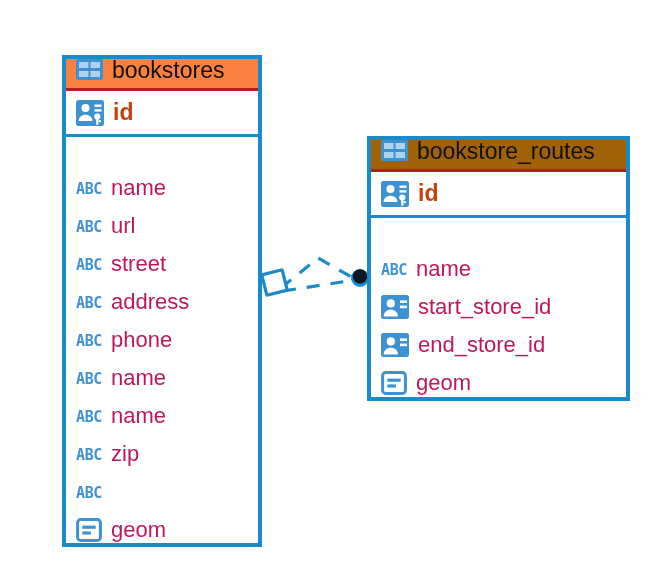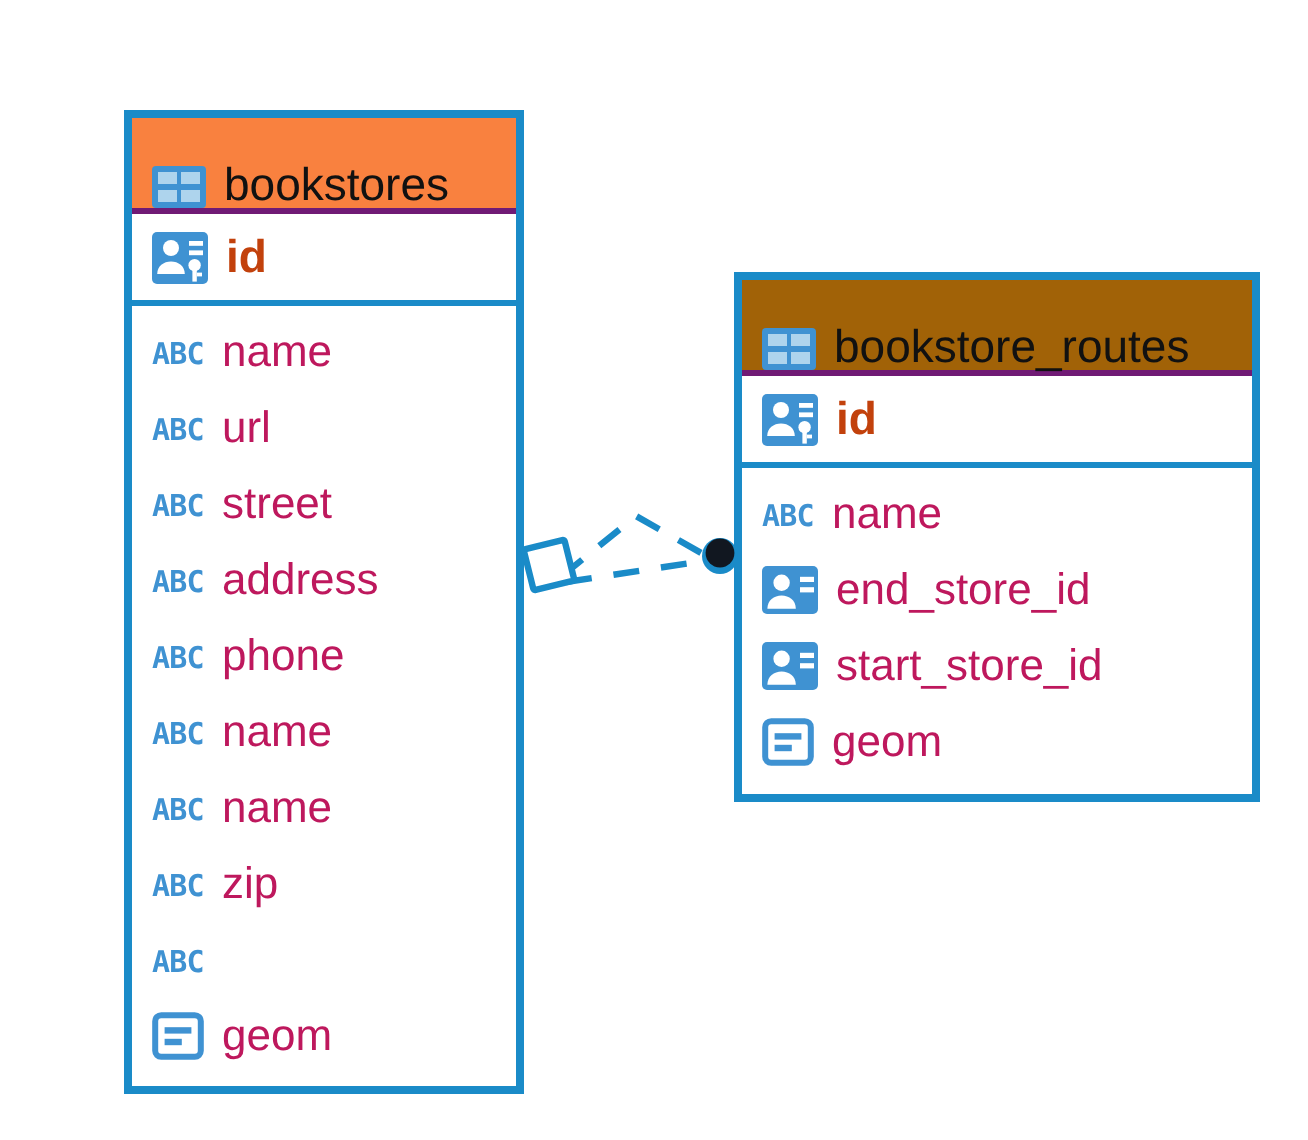--- a/index.html
+++ b/index.html
@@ -13,25 +13,25 @@
   .canvas{position:absolute;left:0;top:0;width:654px;height:570px;}
 
   
   .entity{
     position:absolute;
     background:#ffffff;
     border:4px solid #1A8BC8;
     box-sizing:border-box;
   }
   .ent-header{
-    display:flex;align-items:flex-end;
-    height:48px;
+    display:flex;align-items:flex-start;
+    height:32px;
     padding:0 10px;
     box-sizing:border-box;
-    border-bottom:3px solid #701a75;
+    border-bottom:3px solid #b91c1c;
   }
   .ent-header.accent{background:#F9813F;}
   .ent-header.plain{background:#a16207;}
   .ent-title{
     font-size:23px;
     color:#111111;
     margin-left:9px;
     white-space:nowrap;
     line-height:1;
   }
@@ -39,21 +39,21 @@
     display:flex;align-items:center;
     height:46px;
     padding:0 10px;
     box-sizing:border-box;
     border-bottom:3px solid #1A8BC8;
   }
   .pk-label{
     font-size:23px;font-weight:bold;color:#c2410c;
     margin-left:9px;line-height:1;
   }
-  .fields{padding:4px 0 6px 0;}
+  .fields{padding:4px 0 6px 0;margin-top:28px;}
   .field-row{
     display:flex;align-items:center;
     height:38px;
     padding:0 10px;
     box-sizing:border-box;
   }
   .field-label{
     font-size:22px;color:#be185d;margin-left:9px;
     white-space:nowrap;line-height:1;
   }
@@ -209,31 +209,31 @@
           <span class="field-label">name</span>
         </div>
         <div class="field-row">
           <svg viewBox="0 0 28 24" class="ico ico-fk">
             <rect x="0" y="0" width="28" height="24" rx="2.5" fill="#3F92D2"></rect>
             <circle cx="9.8" cy="8.4" r="4.1" fill="#ffffff"></circle>
             <path d="M2.7 21.4c0-4.2 3.3-6.6 7.1-6.6s7.1 2.4 7.1 6.6z" fill="#ffffff"></path>
             <rect x="19" y="5.4" width="7" height="2.6" fill="#ffffff"></rect>
             <rect x="19" y="10.6" width="7" height="2.6" fill="#ffffff"></rect>
           </svg>
-          <span class="field-label">end_store_id</span>
+          <span class="field-label">start_store_id</span>
         </div>
         <div class="field-row">
           <svg viewBox="0 0 28 24" class="ico ico-fk">
             <rect x="0" y="0" width="28" height="24" rx="2.5" fill="#3F92D2"></rect>
             <circle cx="9.8" cy="8.4" r="4.1" fill="#ffffff"></circle>
             <path d="M2.7 21.4c0-4.2 3.3-6.6 7.1-6.6s7.1 2.4 7.1 6.6z" fill="#ffffff"></path>
             <rect x="19" y="5.4" width="7" height="2.6" fill="#ffffff"></rect>
             <rect x="19" y="10.6" width="7" height="2.6" fill="#ffffff"></rect>
           </svg>
-          <span class="field-label">start_store_id</span>
+          <span class="field-label">end_store_id</span>
         </div>
         <div class="field-row">
           <svg viewBox="0 0 26 24" class="ico ico-geom">
             <rect x="1.6" y="1.6" width="22.8" height="20.8" rx="3" fill="#ffffff" stroke="#3F92D2" stroke-width="3"></rect>
             <rect x="6.3" y="7.6" width="13.4" height="3.2" fill="#3F92D2"></rect>
             <rect x="6.3" y="13.4" width="8.6" height="3.2" fill="#3F92D2"></rect>
           </svg>
           <span class="field-label">geom</span>
         </div>
       </div>

